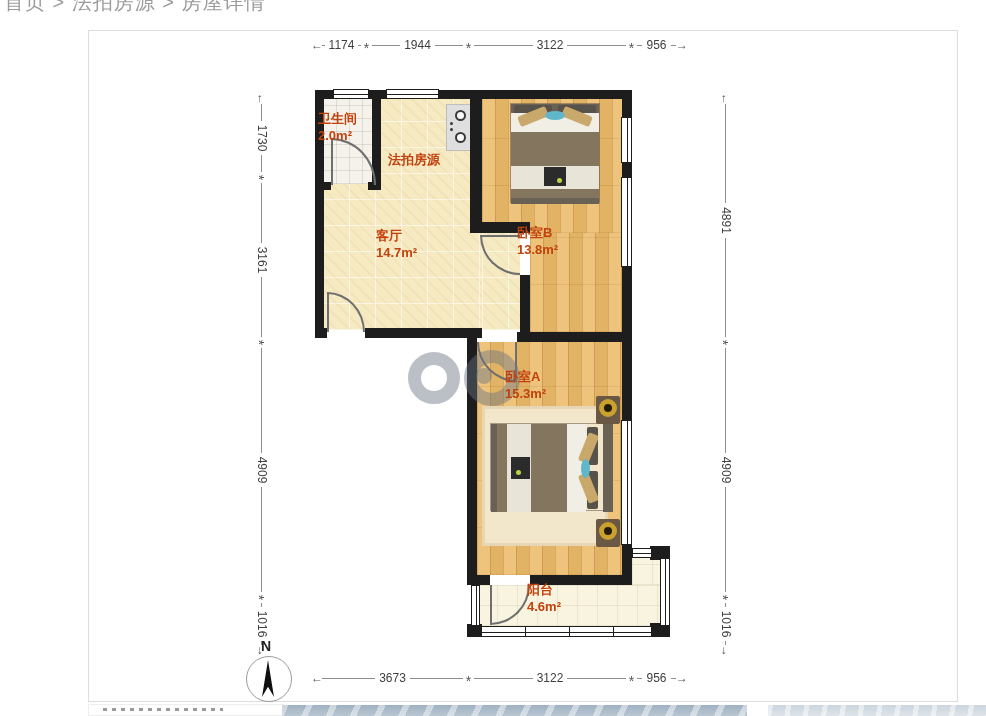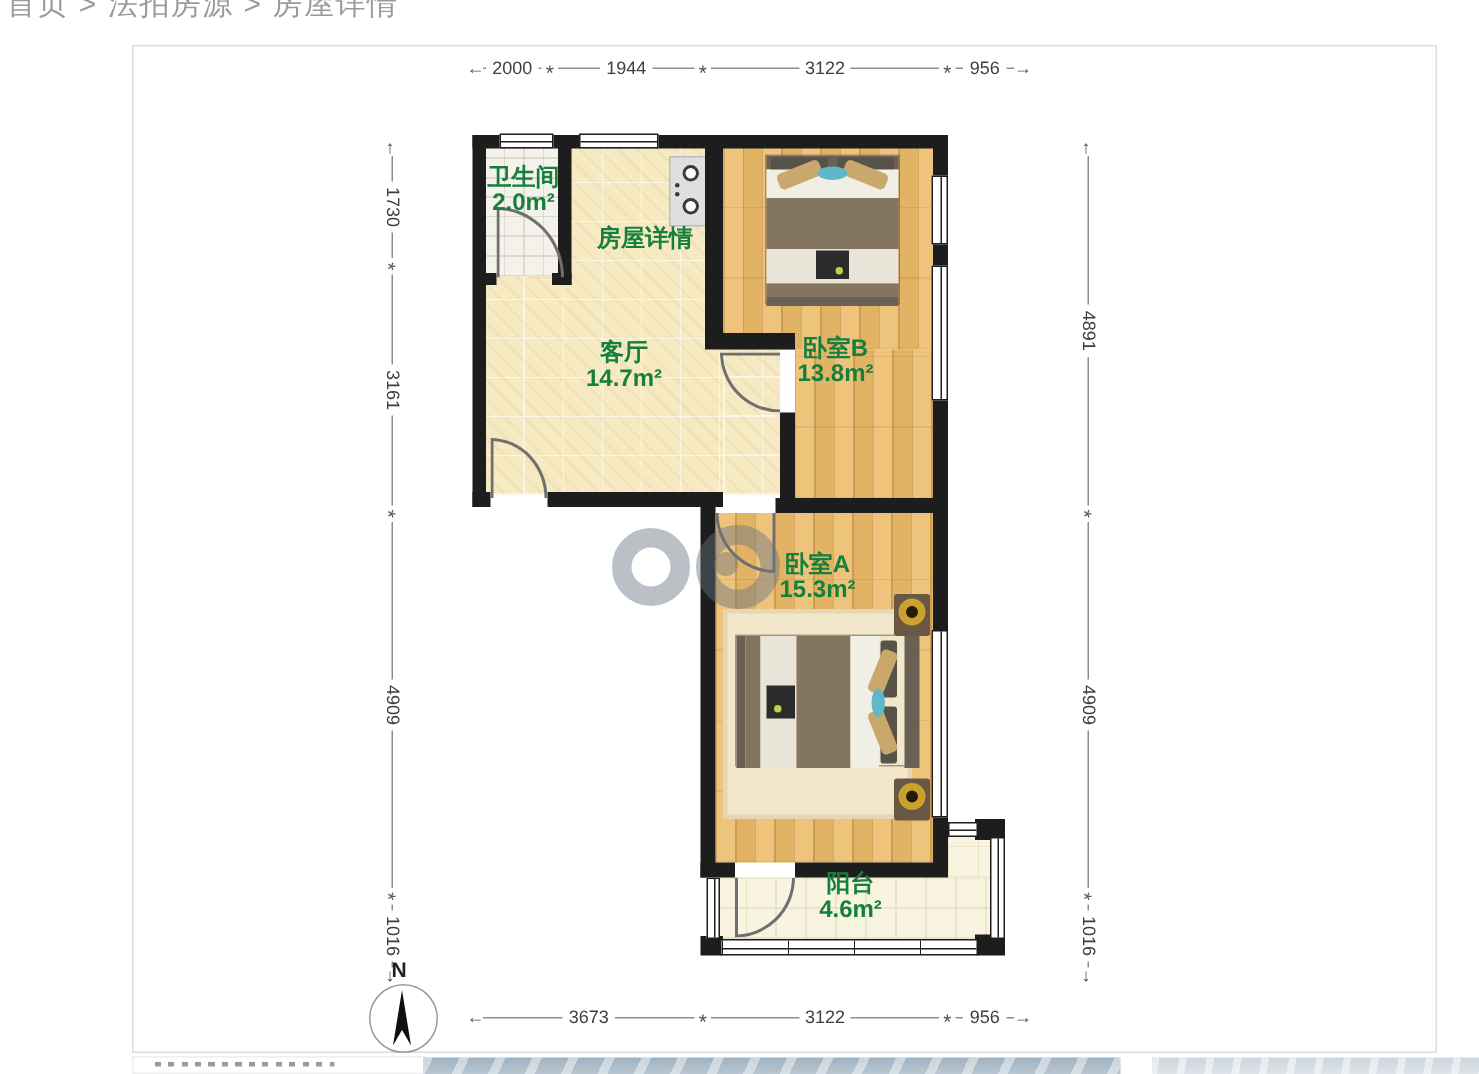--- a/index.html
+++ b/index.html
@@ -44,21 +44,21 @@
   .bedp{position:absolute;}
   
   .dimseg{position:absolute;height:14px;display:flex;align-items:center;z-index:5;
           font-size:12px;color:#3f3f3f;white-space:nowrap;}
   .dimv{transform:rotate(90deg);transform-origin:0 0;}
   .dline{flex:1;height:0;border-top:1px solid #8d8d8d;}
   .dlabel{padding:0 4px;line-height:14px;}
   .cap{width:11px;text-align:center;font-size:12px;color:#555;line-height:14px;}
   .star{font-size:14px;transform:translateY(3px);}
   
-  .rlabel{position:absolute;text-align:center;font-size:16px;font-weight:700;color:#15803d;line-height:17px;z-index:7;}
+  .rlabel{position:absolute;font-size:13px;font-weight:700;color:#c2410c;line-height:17px;z-index:7;}
   
   .wm{position:absolute;z-index:6;pointer-events:none;}
   .wmring{position:absolute;border-radius:50%;border:13px solid rgba(104,115,131,.45);box-sizing:border-box;}
   .wmdot{position:absolute;border-radius:50%;background:rgba(104,115,131,.45);}
   .wmtext{position:absolute;font-size:58px;font-weight:700;color:rgba(104,115,131,.5);letter-spacing:3px;line-height:1;}
   
   .compass-circle{position:absolute;border:1.5px solid #9a9a9a;border-radius:50%;z-index:5;}
   .compass-n{position:absolute;font-size:14px;font-weight:700;color:#222;z-index:5;}
   .compass-arrow{position:absolute;background:#101010;z-index:5;
       clip-path:polygon(50% 0%,80% 100%,50% 72%,20% 100%);}
@@ -163,21 +163,21 @@
 
   <div class="arc arc1" style="left:331px;top:138px;width:45px;height:47px;"></div>
   <div class="arc arc1" style="left:327px;top:292px;width:38px;height:40px;"></div>
   <div class="arc arc2" style="left:480px;top:235px;width:40px;height:40px;"></div>
   <div class="arc arc3" style="left:477px;top:342px;width:40px;height:40px;"></div>
   <div class="arc arc4" style="left:490px;top:585px;width:40px;height:40px;"></div>
 
   <div class="dimseg" style="left:311px;top:38px;width:61px;">
     <span class="cap">←</span>
       <div class="dline"></div>
-    <span class="dlabel">2000</span>
+    <span class="dlabel">1174</span>
     <div class="dline"></div>
       <span class="cap star">*</span>
   </div>
   <div class="dimseg" style="left:372px;top:38px;width:102px;">
     <div class="dline"></div>
     <span class="dlabel">1944</span>
     <div class="dline"></div>
       <span class="cap star">*</span>
   </div>
   <div class="dimseg" style="left:474px;top:38px;width:163px;">
@@ -257,21 +257,21 @@
     <span class="dlabel">1016</span>
     <div class="dline"></div>
       <span class="cap">→</span>
   </div>
 
   <div class="rlabel" style="left:318px;top:110px;width:62px;">
     <div>卫生间</div>
     <div>2.0m²</div>
   </div>
   <div class="rlabel" style="left:388px;top:151px;width:84px;">
-    <div>房屋详情</div>
+    <div>法拍房源</div>
   </div>
   <div class="rlabel" style="left:376px;top:227px;width:80px;">
     <div>客厅</div>
     <div>14.7m²</div>
   </div>
   <div class="rlabel" style="left:517px;top:224px;width:80px;">
     <div>卧室B</div>
     <div>13.8m²</div>
   </div>
   <div class="rlabel" style="left:505px;top:368px;width:80px;">

